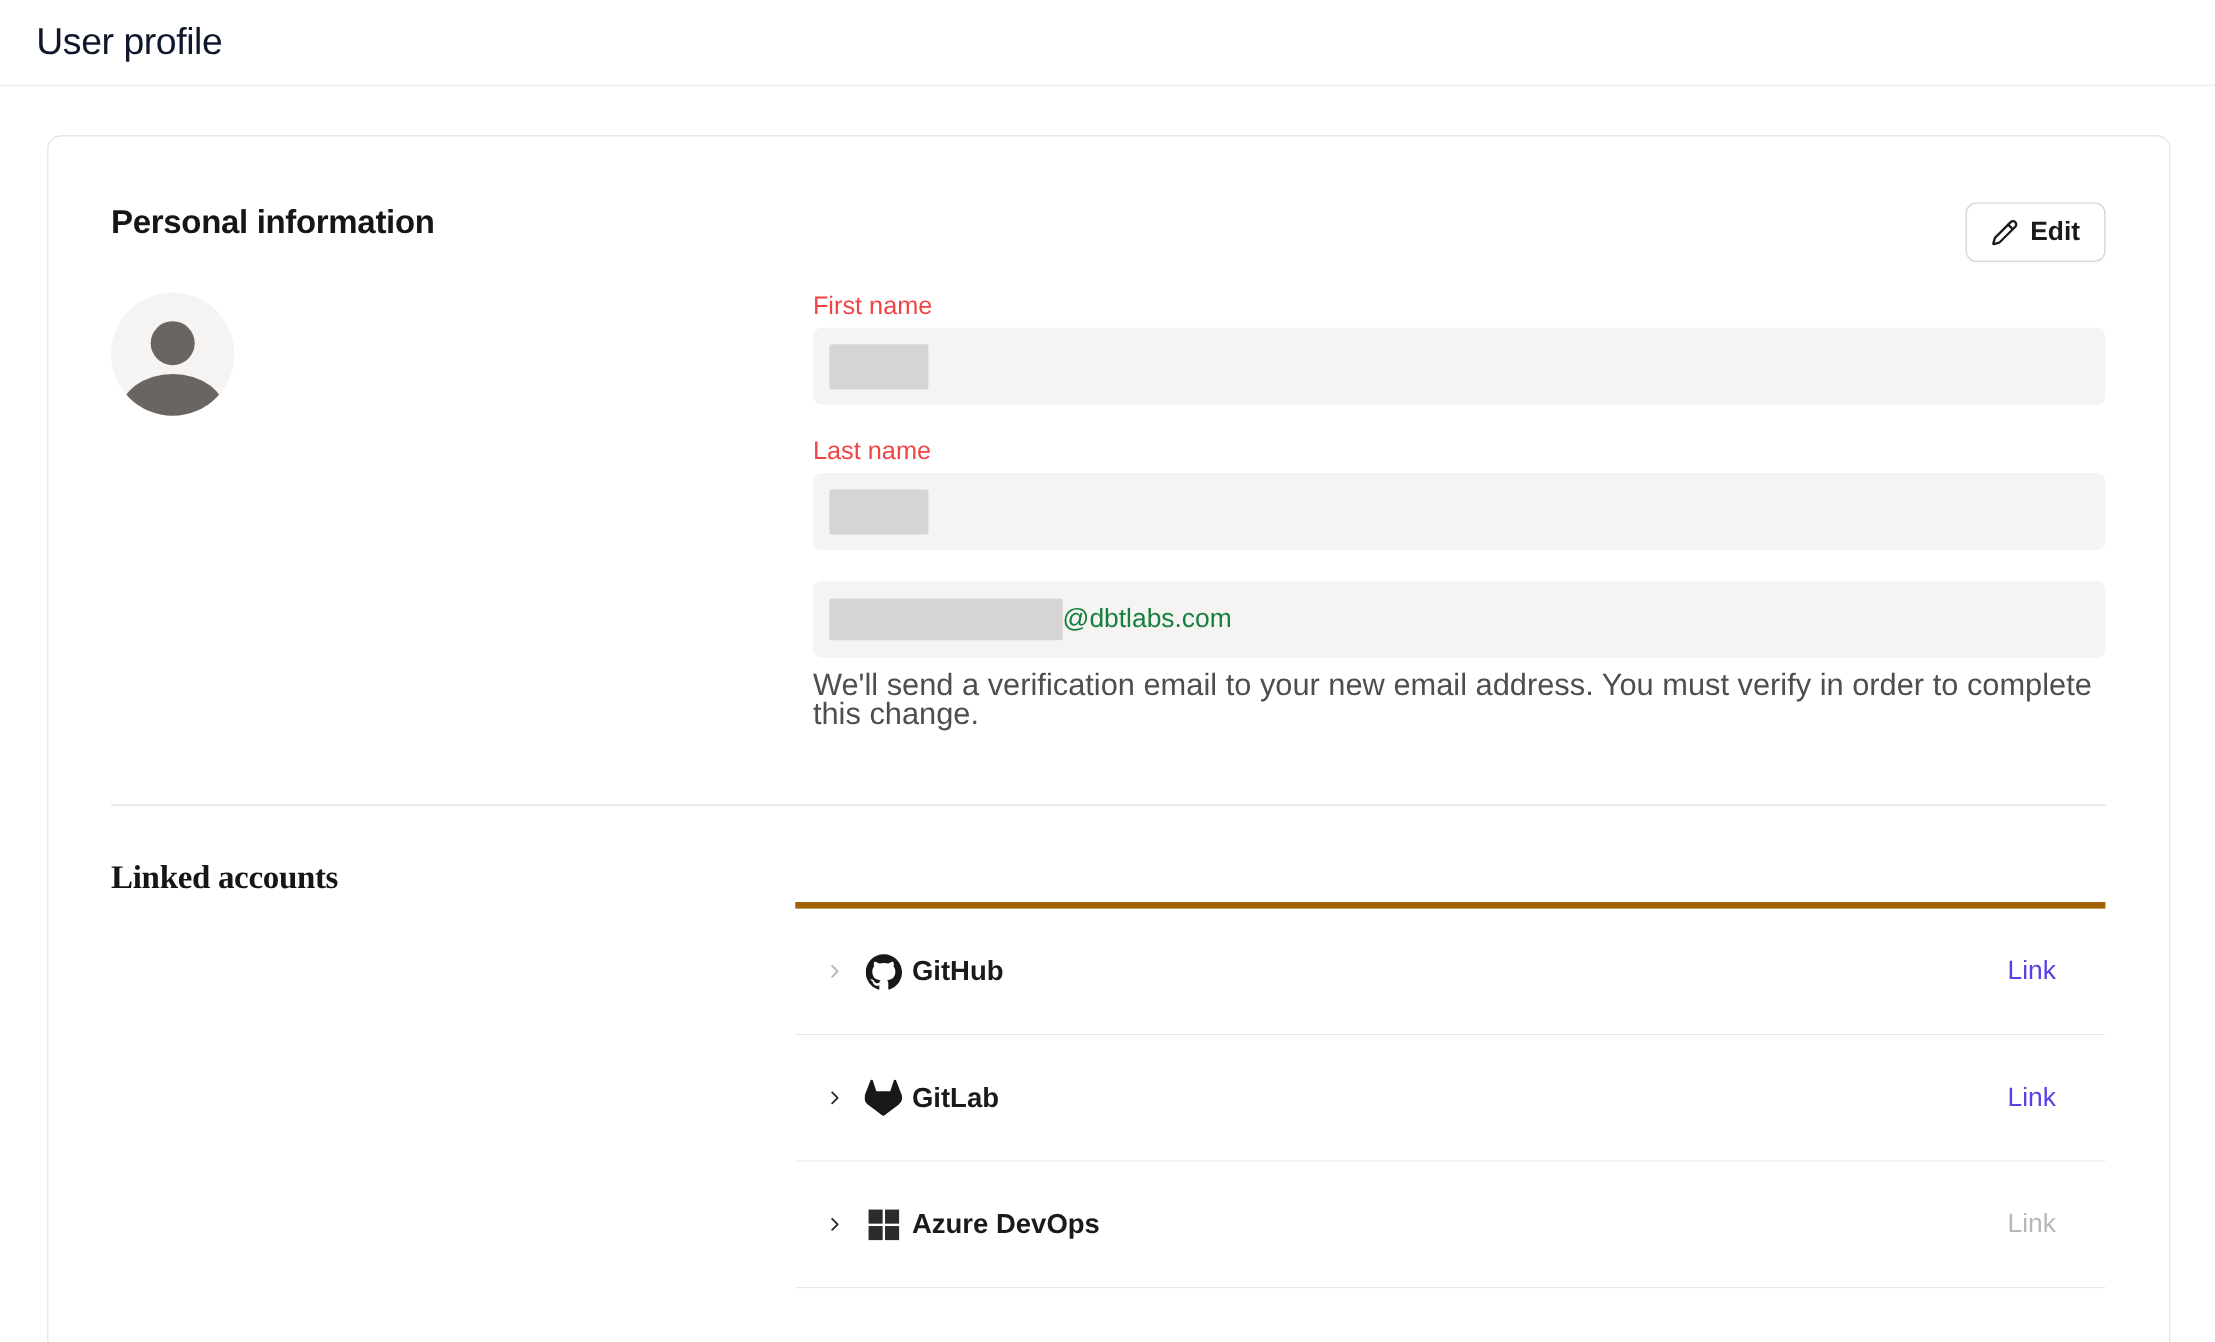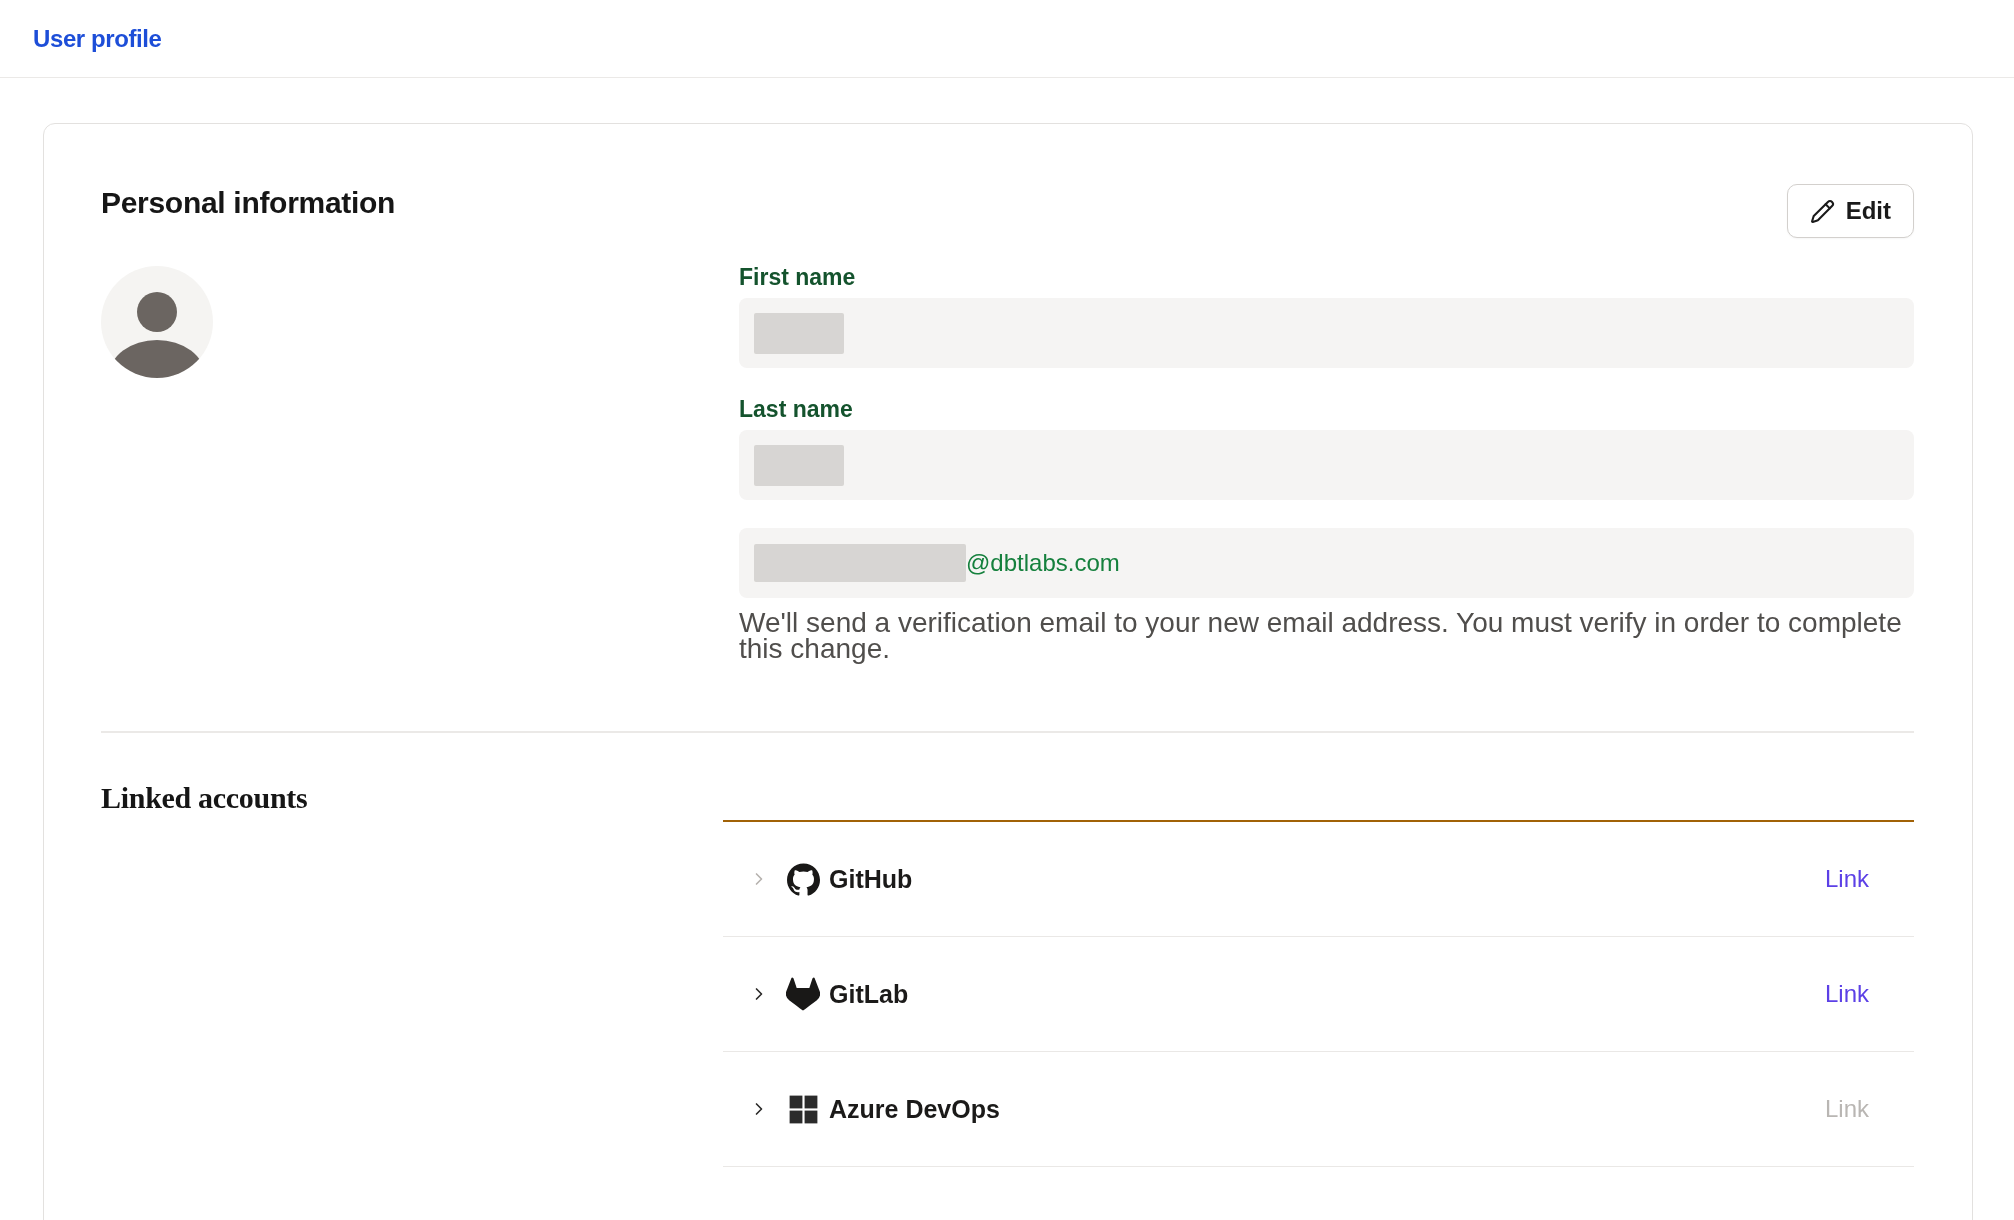--- a/index.html
+++ b/index.html
@@ -16,23 +16,23 @@
   
   .app-header {
     height: 78px;
     display: flex; align-items: center;
     padding: 0 33px;
     border-bottom: 1px solid #ebe9e7;
     background: #fff;
   }
   .app-header h1 {
     margin: 0;
-    font-size: 24px; font-weight: 700;
+    font-size: 34px; font-weight: 400;
     letter-spacing: -0.4px;
-    color: #1d4ed8;
+    color: #0f172a;
   }
 
   
   .card {
     position: absolute;
     left: 43px; top: 123px;
     width: 1930px; height: 1160px;
     background: #fff;
     border: 1px solid #e3e1df;
     border-radius: 12px;
@@ -84,22 +84,22 @@
     font-size: 24px; font-weight: 600; color: #1a1a1a;
     cursor: pointer;
     box-shadow: 0 1px 2px rgba(0,0,0,0.04);
   }
   .edit-btn svg { width: 25px; height: 25px; display: block; }
 
   .fields { padding-top: 78px; }
   .field-group { margin-bottom: 28px; }
   .field-group.last { margin-bottom: 0; }
   .field-label {
-    font-size: 23px; font-weight: 700; line-height: 26px;
-    color: #14532d;
+    font-size: 23px; font-weight: 400; line-height: 26px;
+    color: #ef4444;
     margin-bottom: 8px;
   }
   .field-box {
     height: 70px;
     background: #f5f4f3;
     border-radius: 8px;
     display: flex; align-items: center;
     padding: 0 15px;
   }
   .redact { background: #d7d5d3; border-radius: 2px; flex: none; }
@@ -118,21 +118,21 @@
     border-top: 2px solid #ebe9e7;
   }
 
   
   .linked {
     display: grid;
     grid-template-columns: 622px 1fr;
     padding: 0 58px 0 57px;
   }
   .linked .section-heading { margin-top: 48px; font-family: Liberation Serif, serif; }
-  .accounts { margin-top: 87px; border-top: 2px solid #a16207; }
+  .accounts { margin-top: 87px; border-top: 6px solid #a16207; }
   .account-row {
     height: 115px;
     display: flex; align-items: center;
     border-bottom: 1px solid #eae8e6;
     padding-left: 26px;
   }
   .row-chevron {
     width: 20px; height: 20px; margin-right: 17px;
     color: #2b2a29; cursor: pointer; flex: none;
   }

